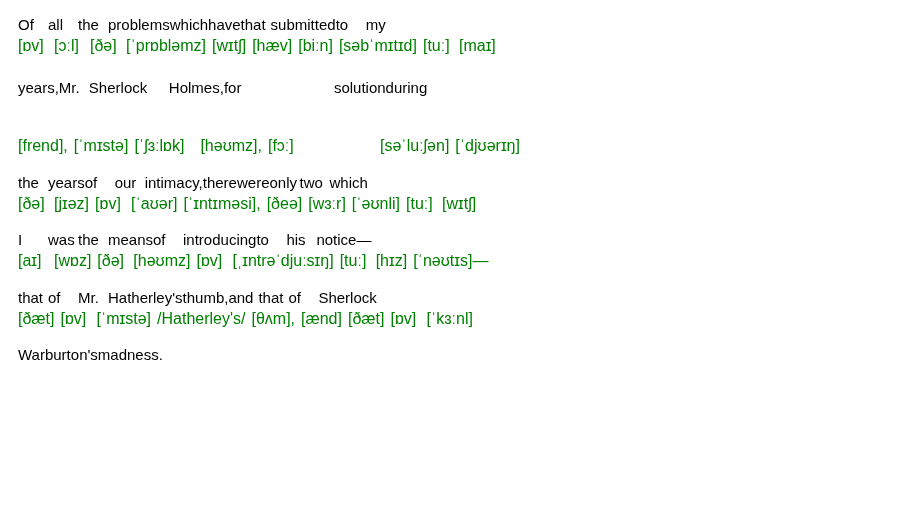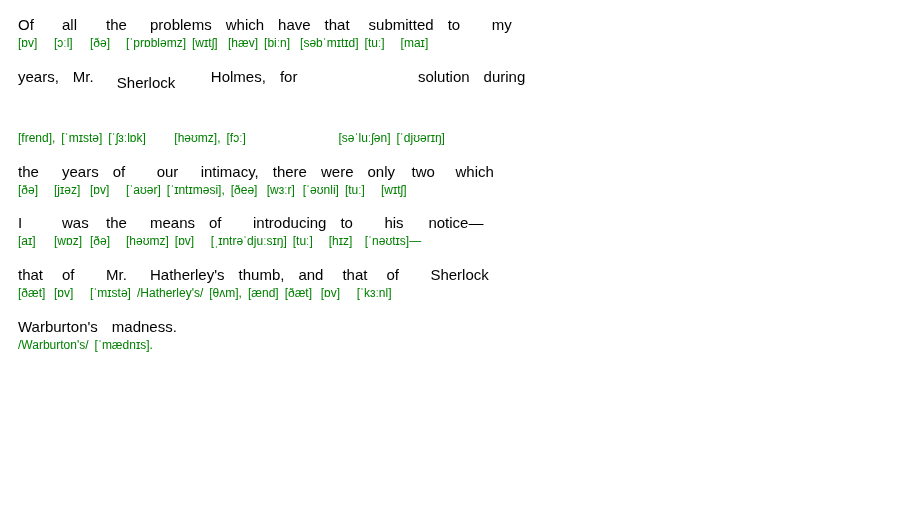--- a/index.html
+++ b/index.html
@@ -17,38 +17,37 @@
     }
 
     .eng {
       color: #000000;
       font-size: 15px;
       font-family: Arial, sans-serif;
     }
 
     .pho {
       color: #008000;
-      font-size: 12px;
+      font-size: 16px;
       font-family: Arial, sans-serif;
     }
 
     .content-area {
       padding: 6px 8px;
     }
 
     .line-group {
       margin-bottom: 14px;
     }
 
     .row-eng {
       display: flex;
       flex-direction: row;
       flex-wrap: nowrap;
-      align-items: flex-start;
-      gap: 14px;
+      align-items: flex-end;
       font-size: 15px;
       color: #000000;
       line-height: 1.4;
       font-family: Arial, sans-serif;
     }
 
     .row-pho {
       display: flex;
       flex-direction: row;
       flex-wrap: nowrap;
@@ -200,19 +199,15 @@
       <span class="wp pho">[ɒv]</span>
       <span class="wp pho">[ˈkɜːnl]</span>
     </div>
   </div>
 
   <div class="line-group">
     <div class="row-eng">
       <span class="we eng">Warburton's</span>
       <span class="we eng">madness.</span>
     </div>
-    <div class="row-pho">
-      <span class="wp pho">/Warburton's/</span>
-      <span class="wp pho">[ˈmædnɪs].</span>
-    </div>
   </div>
 
 </div>
 
 </body></html>

